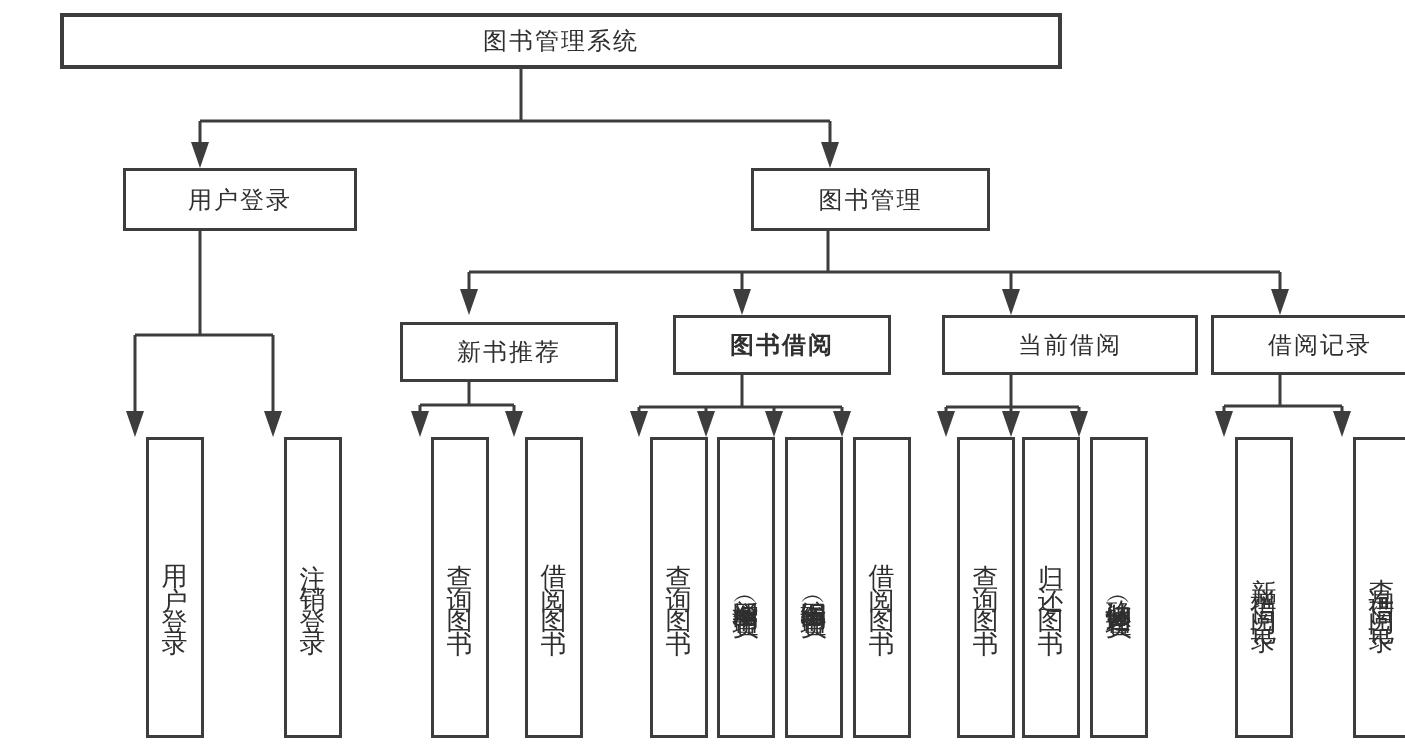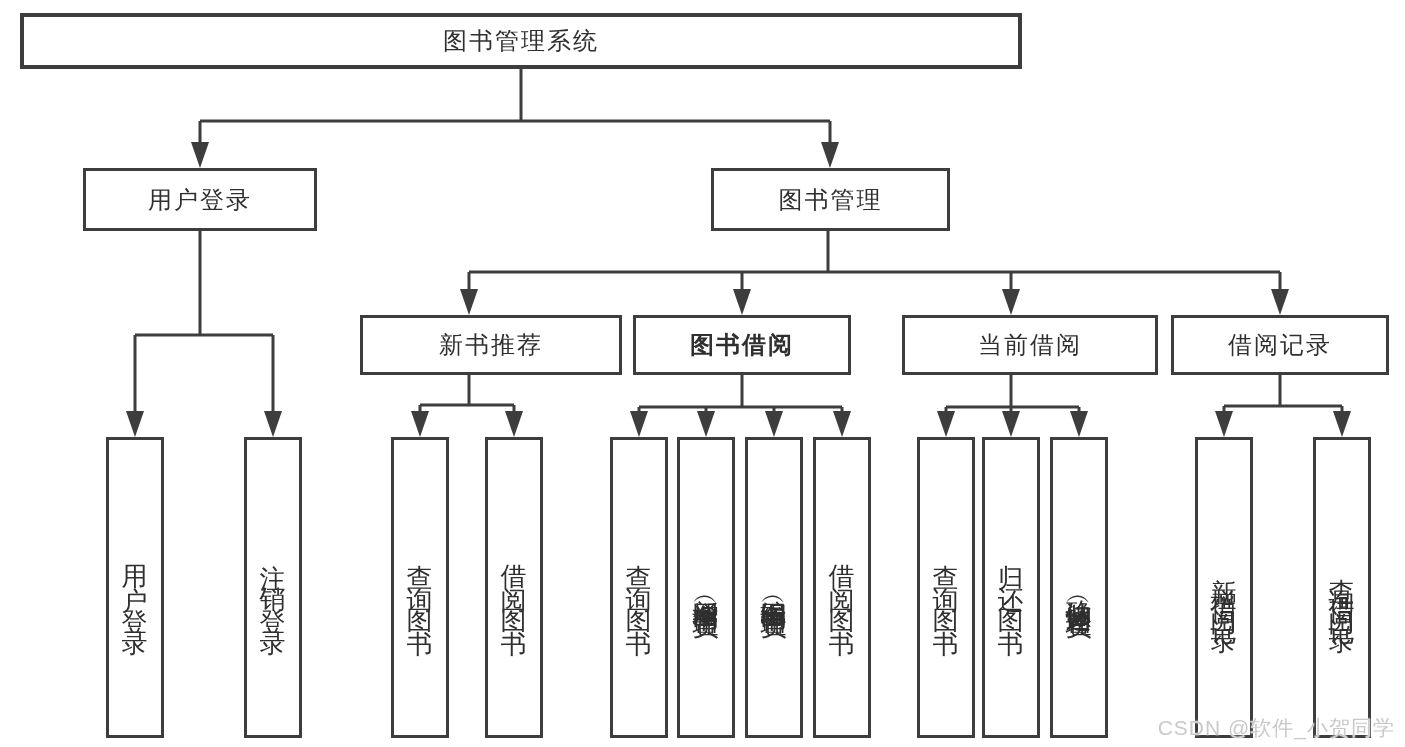--- a/index.html
+++ b/index.html
@@ -19,20 +19,21 @@
   .edges{position:absolute;left:0;top:0;z-index:1;}
   .node{
     position:absolute;
     box-sizing:border-box;
     background:#ffffff;
     border:3px solid var(--line);
     display:flex;
     align-items:center;
     justify-content:center;
     z-index:2;
+    margin-left:40px;
   }
   .node-root{border-width:4px;}
   .node-label{
     font-size:24px;
     color:var(--text);
     letter-spacing:2px;
     white-space:nowrap;
   }
   .leaf{width:58px;top:437px;height:301px;}
   .v-label{
@@ -118,21 +119,21 @@
     <span class="node-label">图书管理系统</span>
   </div>
 
   <div class="node" style="left:83px;top:168px;width:234px;height:63px;">
     <span class="node-label">用户登录</span>
   </div>
   <div class="node" style="left:711px;top:168px;width:239px;height:63px;">
     <span class="node-label">图书管理</span>
   </div>
 
-  <div class="node" style="left:360px;top:315px;width:262px;height:60px;align-items:center;">
+  <div class="node" style="left:360px;top:322px;width:218px;height:60px;align-items:center;">
     <span class="node-label">新书推荐</span>
   </div>
   <div class="node" style="left:633px;top:315px;width:218px;height:60px;font-weight:bold;">
     <span class="node-label">图书借阅</span>
   </div>
   <div class="node" style="left:902px;top:315px;width:256px;height:60px;">
     <span class="node-label">当前借阅</span>
   </div>
   <div class="node" style="left:1171px;top:315px;width:218px;height:60px;">
     <span class="node-label">借阅记录</span>
@@ -175,14 +176,13 @@
     <span class="v-label sp-tight">确认归还（管理员）</span>
   </div>
 
   <div class="node leaf" style="left:1195px;">
     <span class="v-label sp-mid">新增借阅记录</span>
   </div>
   <div class="node leaf" style="left:1313px;">
     <span class="v-label sp-mid">查询借阅记录</span>
   </div>
 
-  <div class="watermark">CSDN @软件_小贺同学</div>
 </div>
 
 </body></html>

